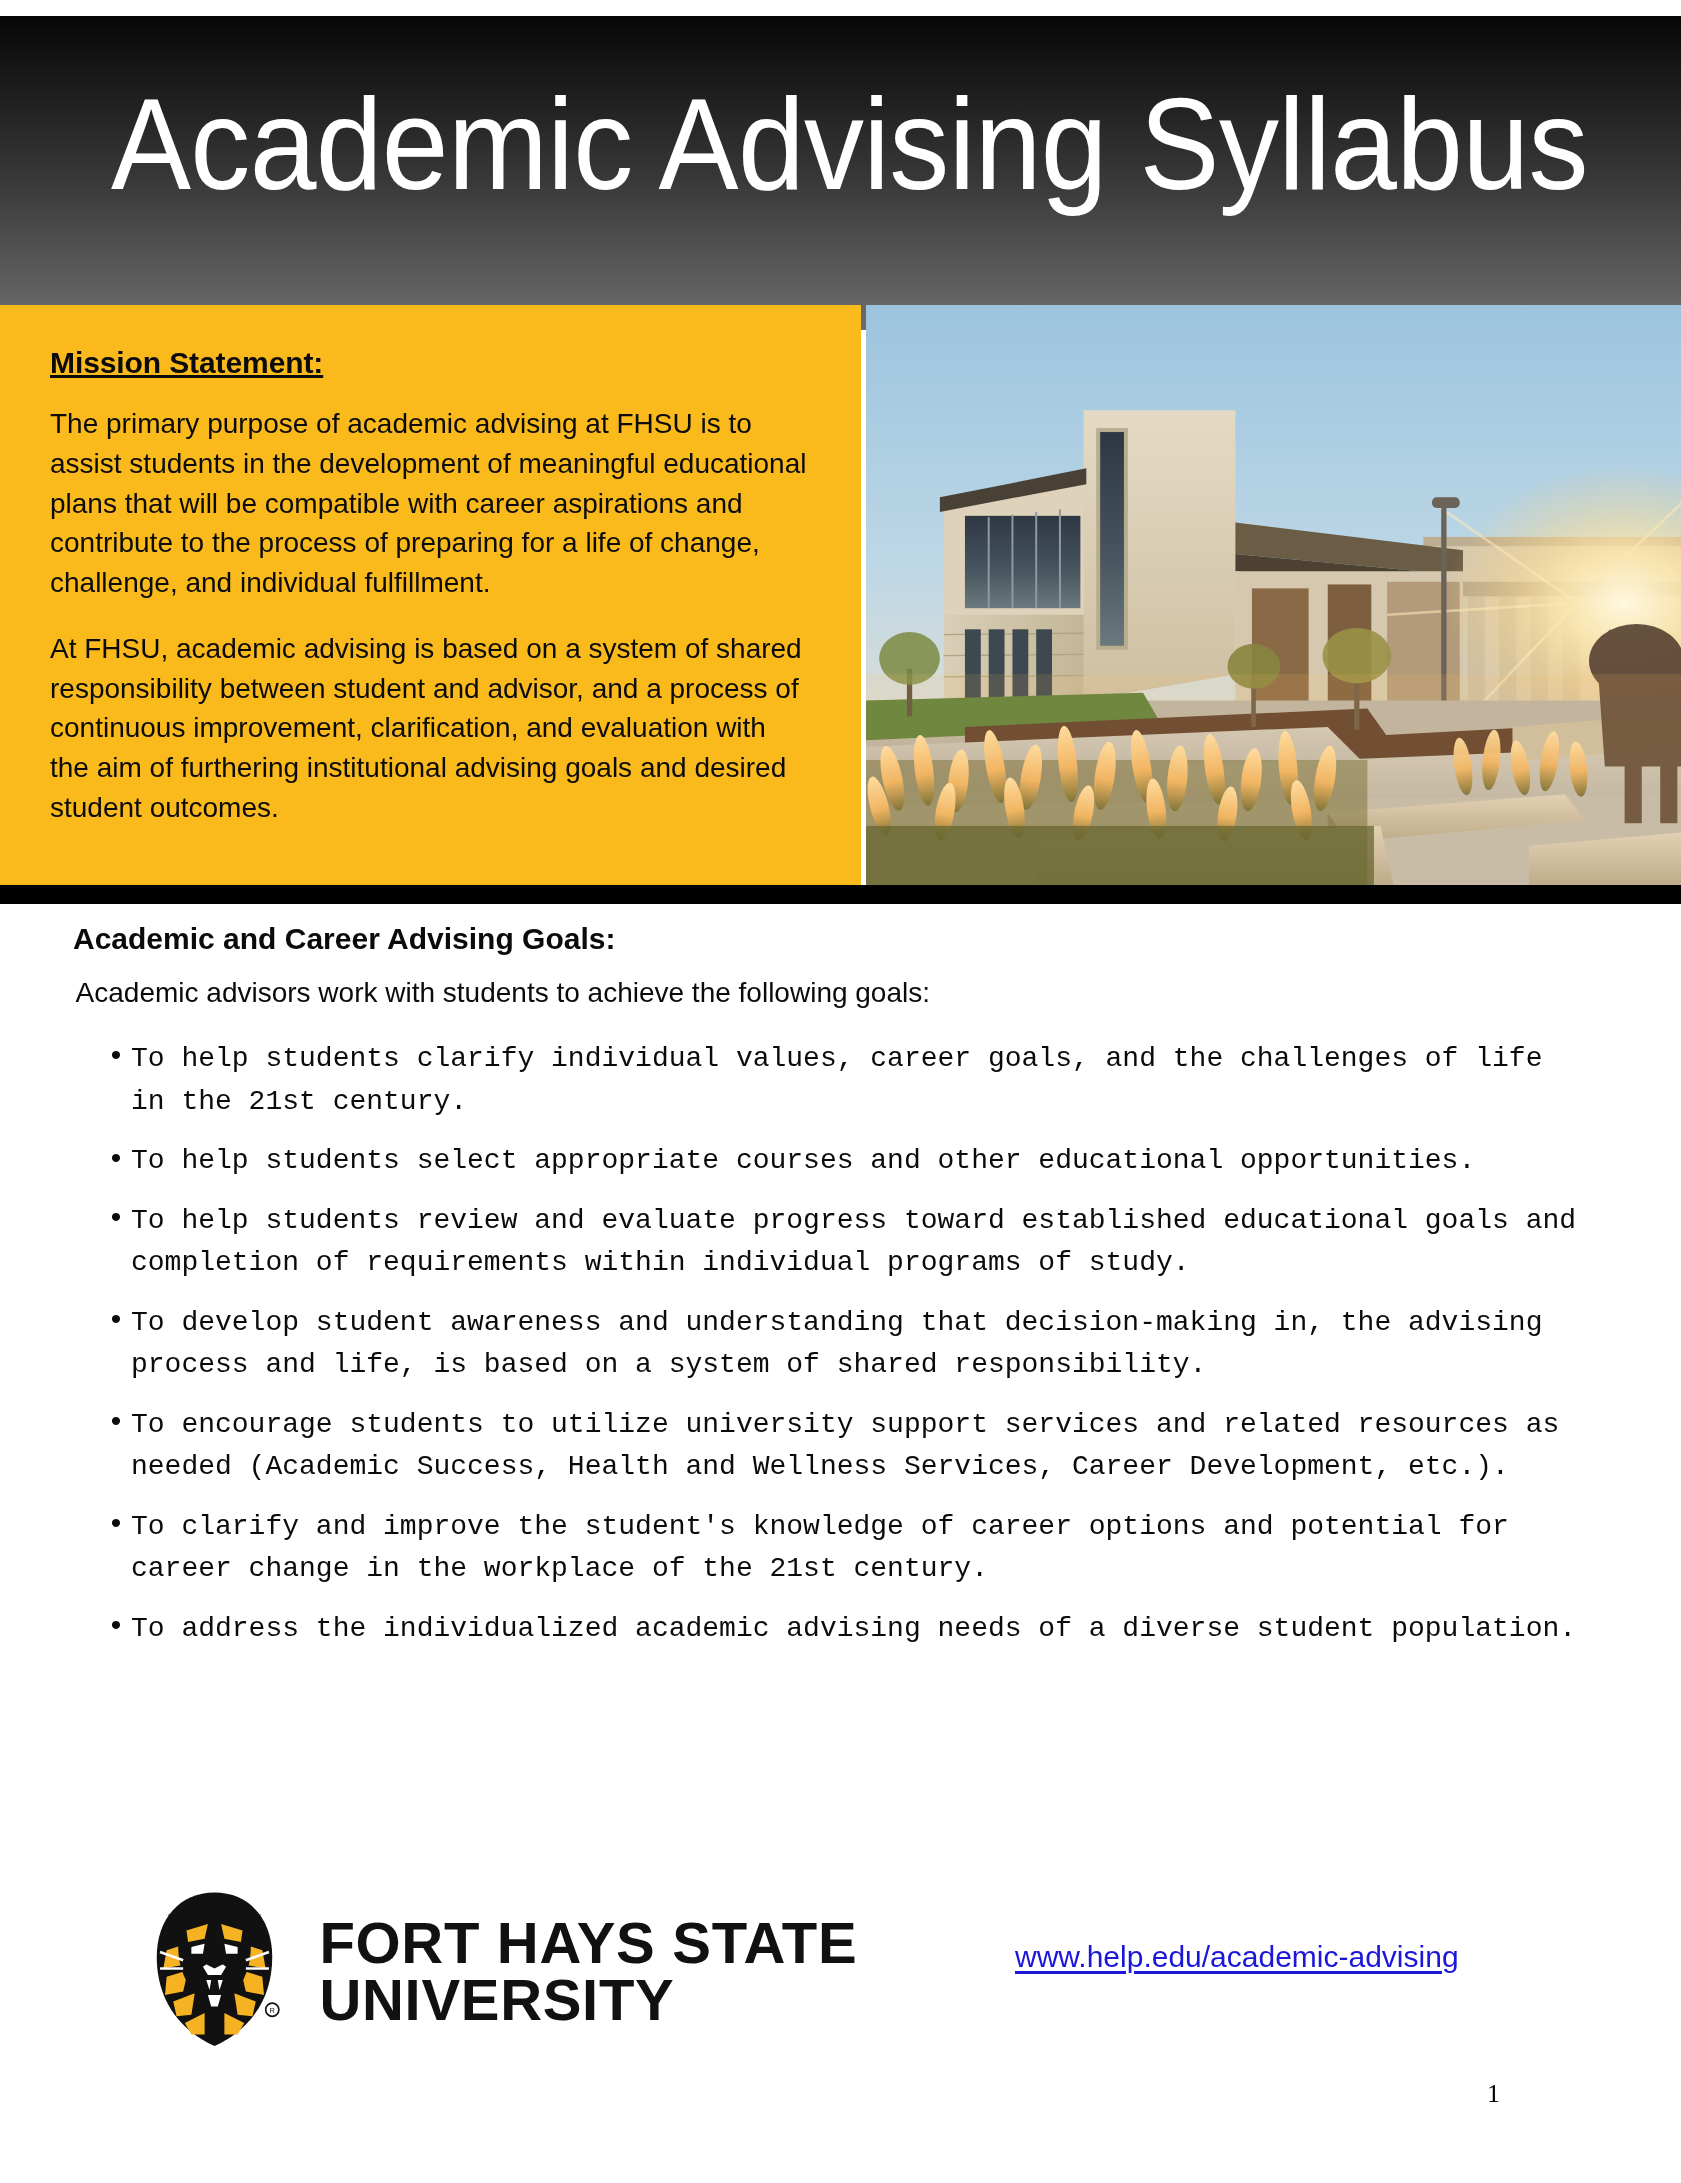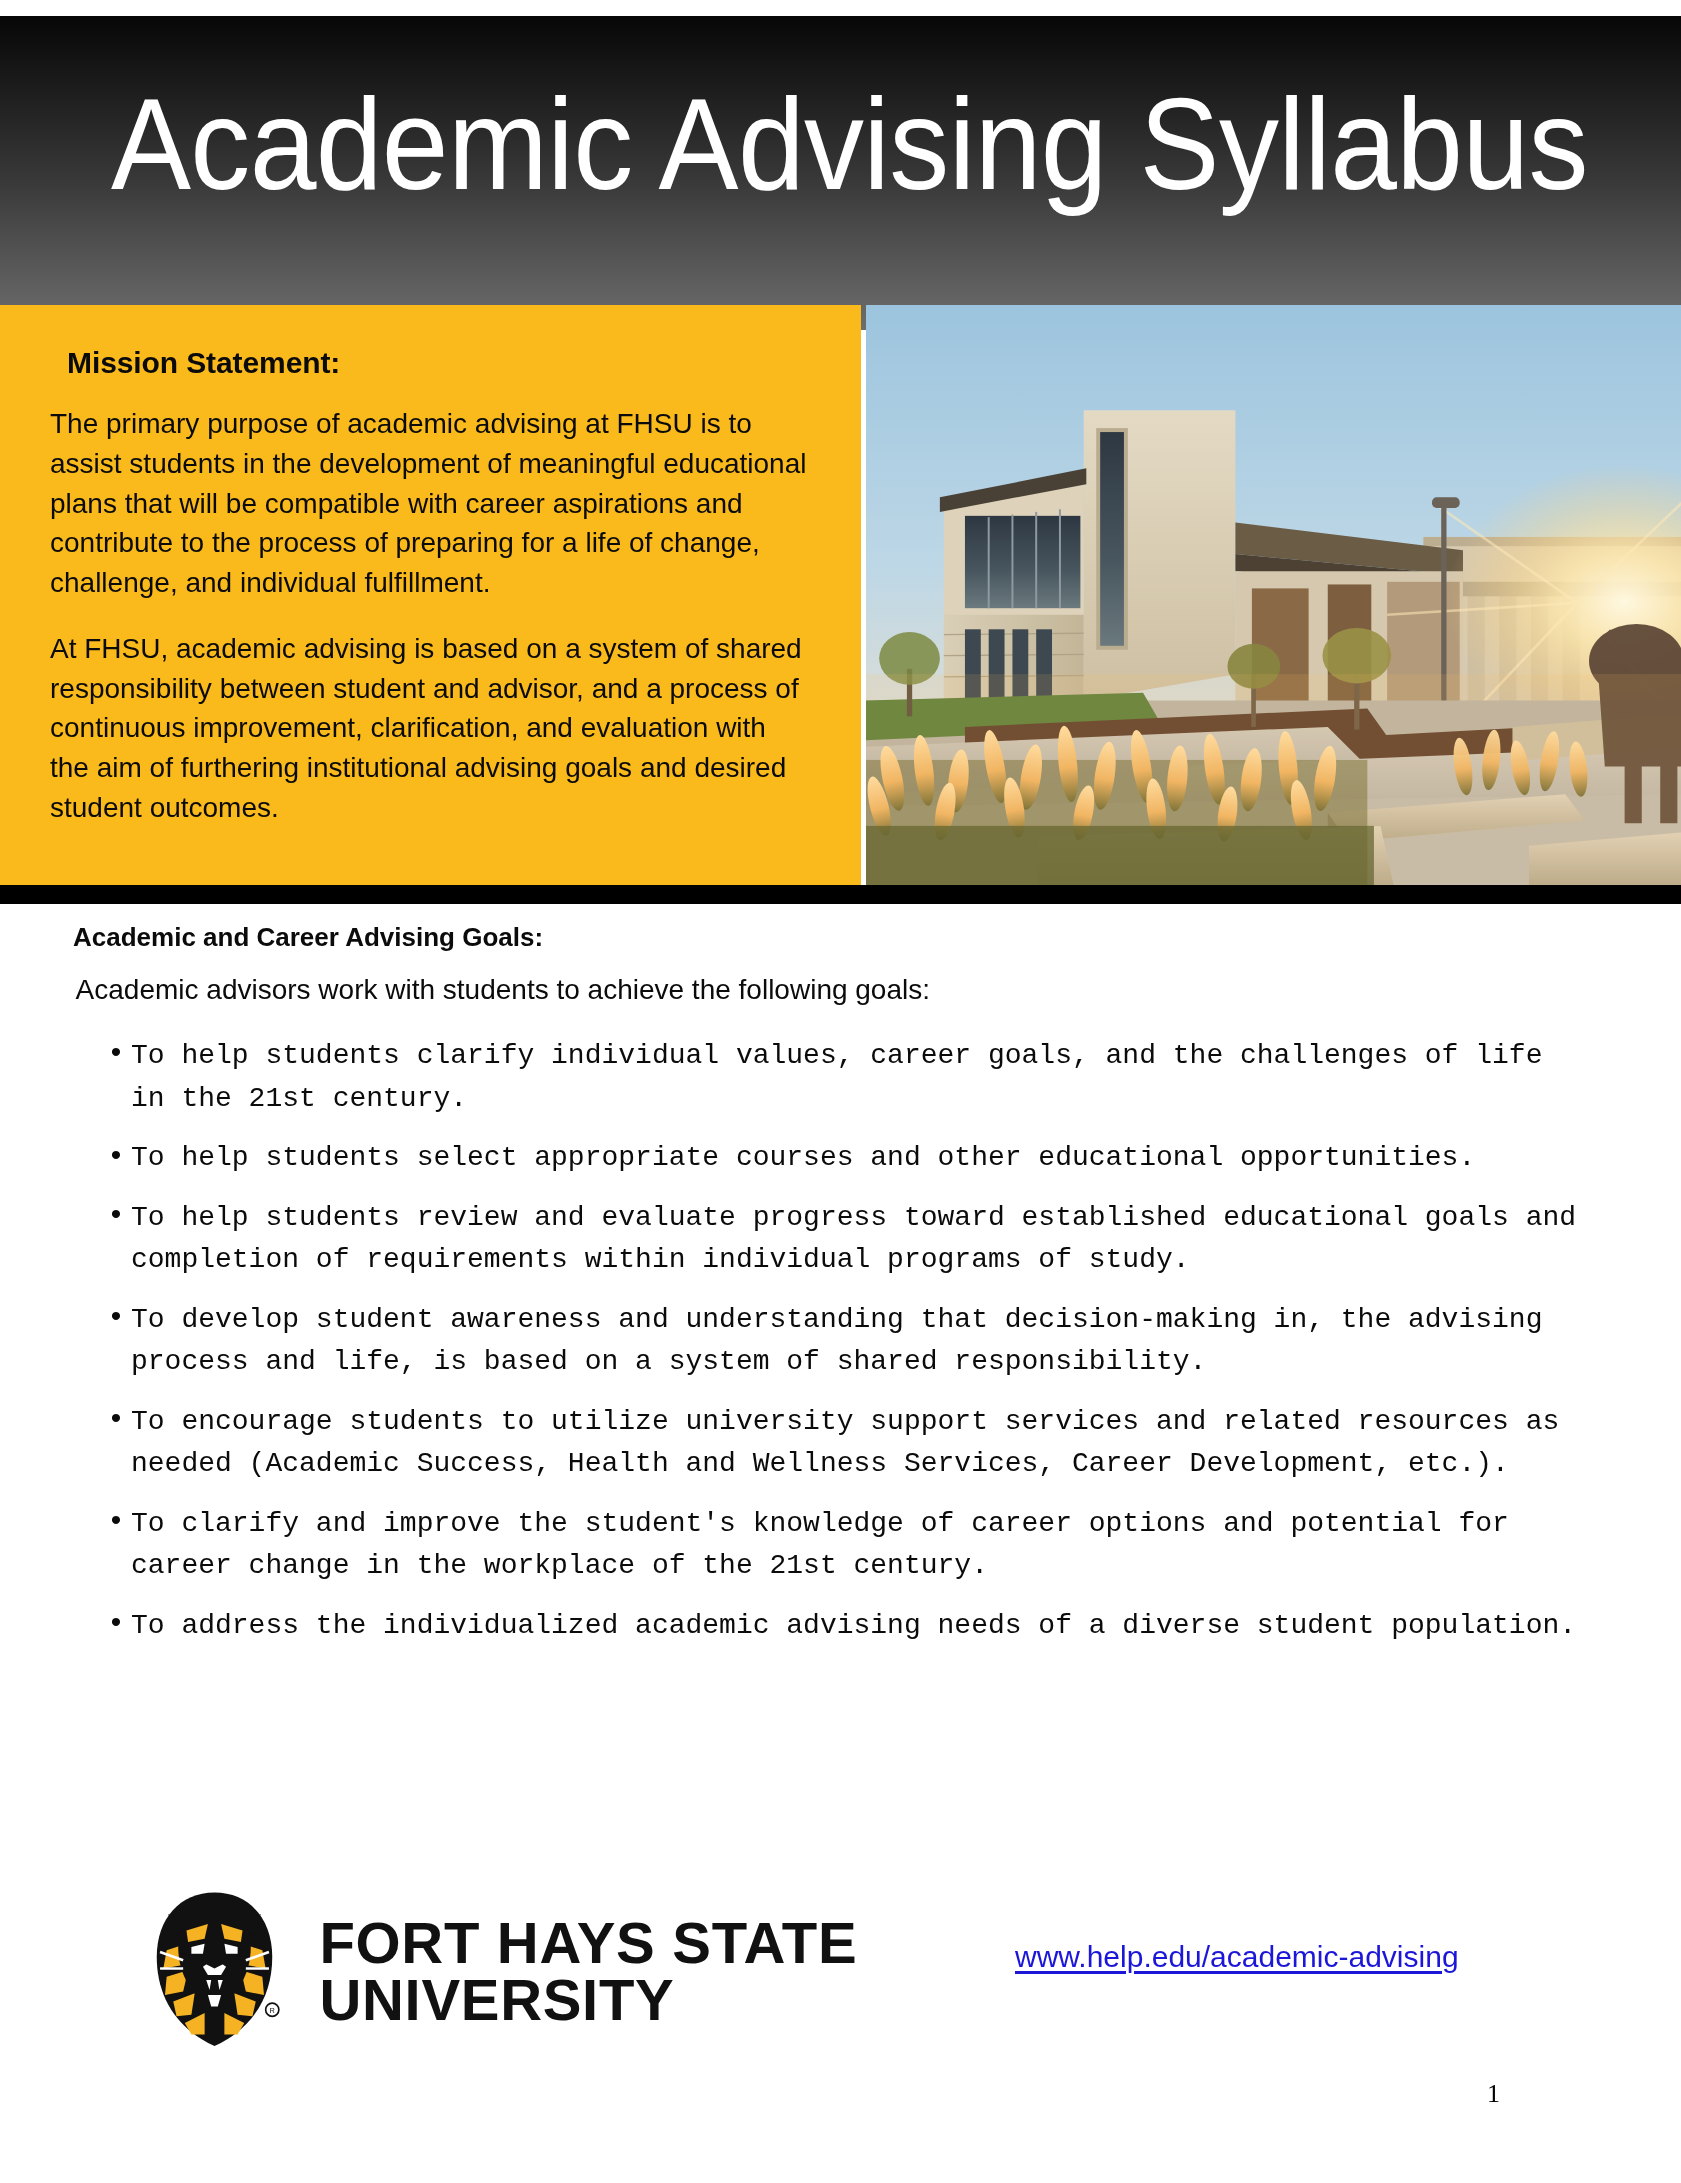--- a/index.html
+++ b/index.html
@@ -64,22 +64,23 @@
     width: 861px;
     height: 580px;
     background: #fbba1c;
     box-sizing: border-box;
     padding: 41px 50px 0 50px;
   }
   .mission-heading {
     font-size: 30px;
     font-weight: bold;
     color: #0b0b0b;
-    margin: 0 0 24px 17px;
+    margin: 0 0 24px 0;
     letter-spacing: -0.1px;
+    text-decoration: underline;
   }
   .mission-para {
     font-size: 28px;
     line-height: 1.42;
     color: #0b0b0b;
     margin: 0 0 26px 0;
     max-width: 768px;
   }
   .mission-para:last-child { margin-bottom: 0; }
 
@@ -108,21 +109,21 @@
   
   .content {
     position: absolute;
     left: 0;
     top: 922px;
     width: 1681px;
     padding: 0 99px 0 73px;
     box-sizing: border-box;
   }
   .goals-heading {
-    font-size: 26px;
+    font-size: 30px;
     font-weight: bold;
     color: #0b0b0b;
     margin: 0 0 21px 0;
   }
   .goals-intro {
     font-size: 28px;
     color: #0b0b0b;
     margin: 0 0 29px 2.6px;
   }
   ul.goals-list {

